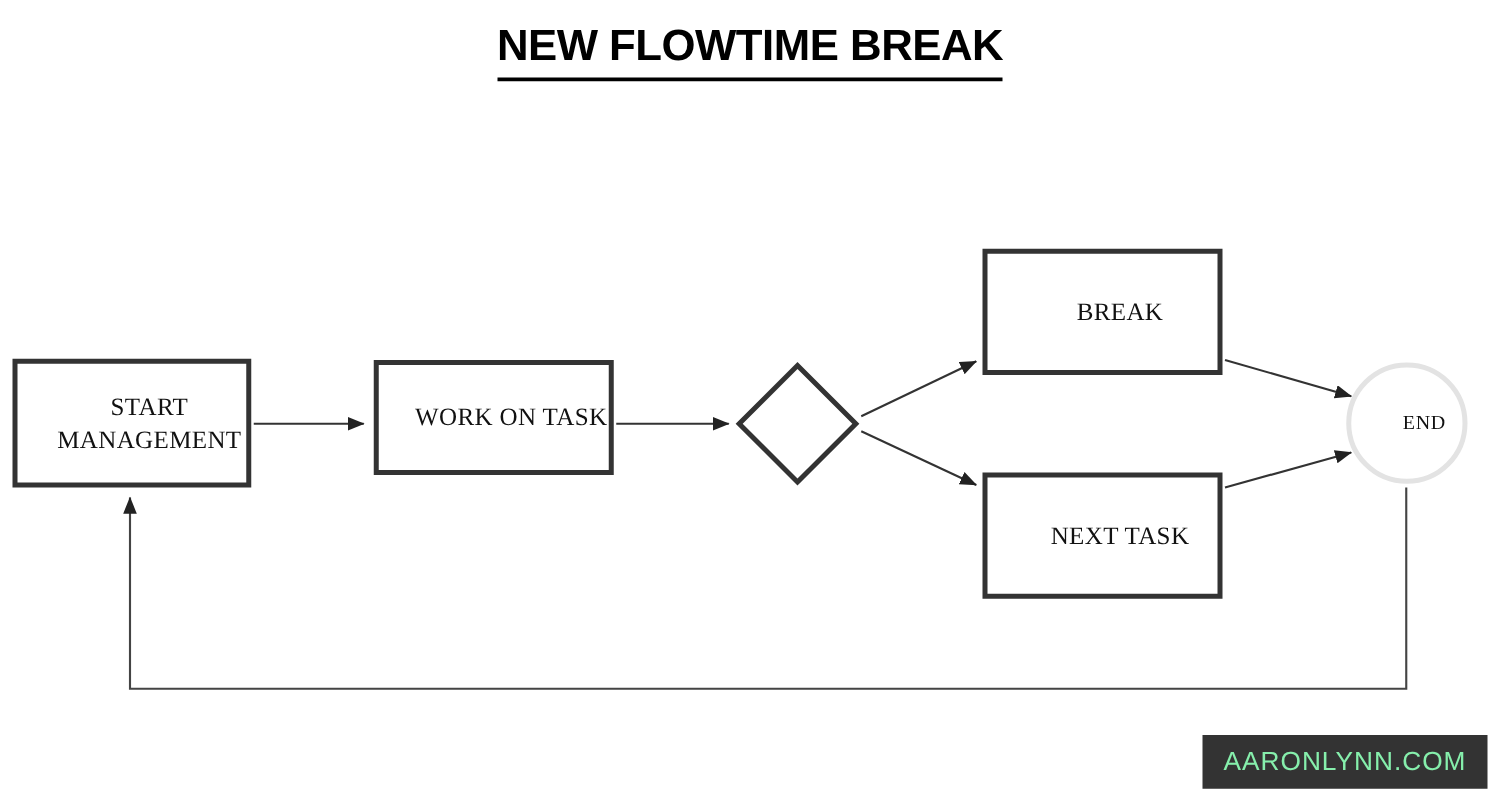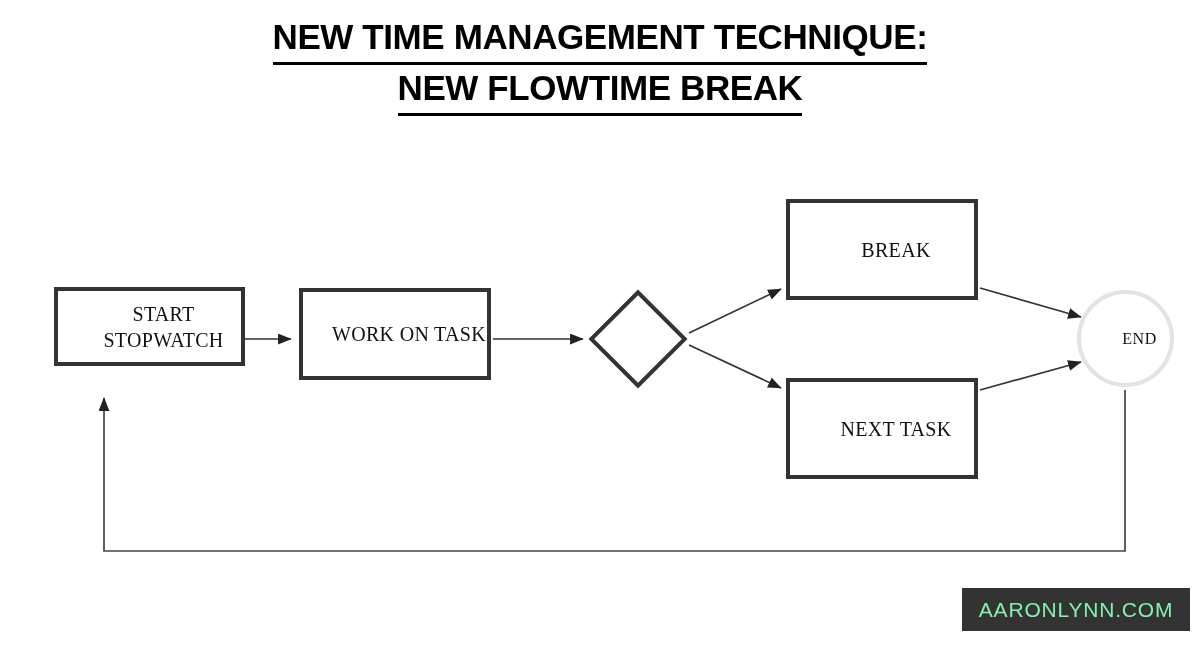--- a/index.html
+++ b/index.html
@@ -57,21 +57,21 @@
   }
   .box {
     border: 4px solid #333333;
   }
   .box .label {
     font-size: 20px;
     line-height: 26px;
     letter-spacing: 0.3px;
   }
 
-  #node-start  { left: 10px;  top: 287px; width: 191px; height: 79px; margin-left: 44px; }
+  #node-start  { left: 10px;  top: 287px; width: 191px; height: 103px; }
   #node-work   { left: 299px; top: 288px; width: 192px; height: 92px; }
   #node-break  { left: 786px; top: 199px; width: 192px; height: 101px; }
   #node-next   { left: 786px; top: 378px; width: 192px; height: 101px; }
 
   
   #node-decision {
     left: 588px;
     top: 289px;
     width: 99px;
     height: 99px;
@@ -136,21 +136,20 @@
     color: #86efac;
     white-space: nowrap;
   }
 </style>
 </head>
 <body>
 
 <div id="canvas">
 
   <div class="title-block">
-    <div class="title-line"><span class="ul">NEW TIME MANAGEMENT TECHNIQUE:</span></div>
     <div class="title-line"><span class="ul">NEW FLOWTIME BREAK</span></div>
   </div>
 
   <svg id="connectors" viewBox="0 0 1200 645" xmlns="http://www.w3.org/2000/svg">
     <defs>
       <marker id="ah" markerWidth="9" markerHeight="9" refX="7.6" refY="3.2" orient="auto" markerUnits="strokeWidth">
         <path d="M0,0 L8,3.2 L0,6.4 Z" fill="#222222"></path>
       </marker>
     </defs>
 
@@ -165,21 +164,21 @@
     <line x1="980" y1="288" x2="1081" y2="317" stroke="#333333" stroke-width="1.7" marker-end="url(#ah)"></line>
 
     <line x1="980" y1="390" x2="1081" y2="362" stroke="#333333" stroke-width="1.7" marker-end="url(#ah)"></line>
 
     <path d="M1125,390 L1125,551 L104,551 L104,398" fill="none" stroke="#444444" stroke-width="1.7" marker-end="url(#ah)"></path>
   </svg>
 
   <div class="node box" id="node-start">
     <div class="label">
       <div>START</div>
-      <div>STOPWATCH</div>
+      <div>MANAGEMENT</div>
     </div>
   </div>
 
   <div class="node box" id="node-work">
     <div class="label">WORK ON TASK</div>
   </div>
 
   <div class="node" id="node-decision">
     <div class="diamond-shape"></div>
   </div>

